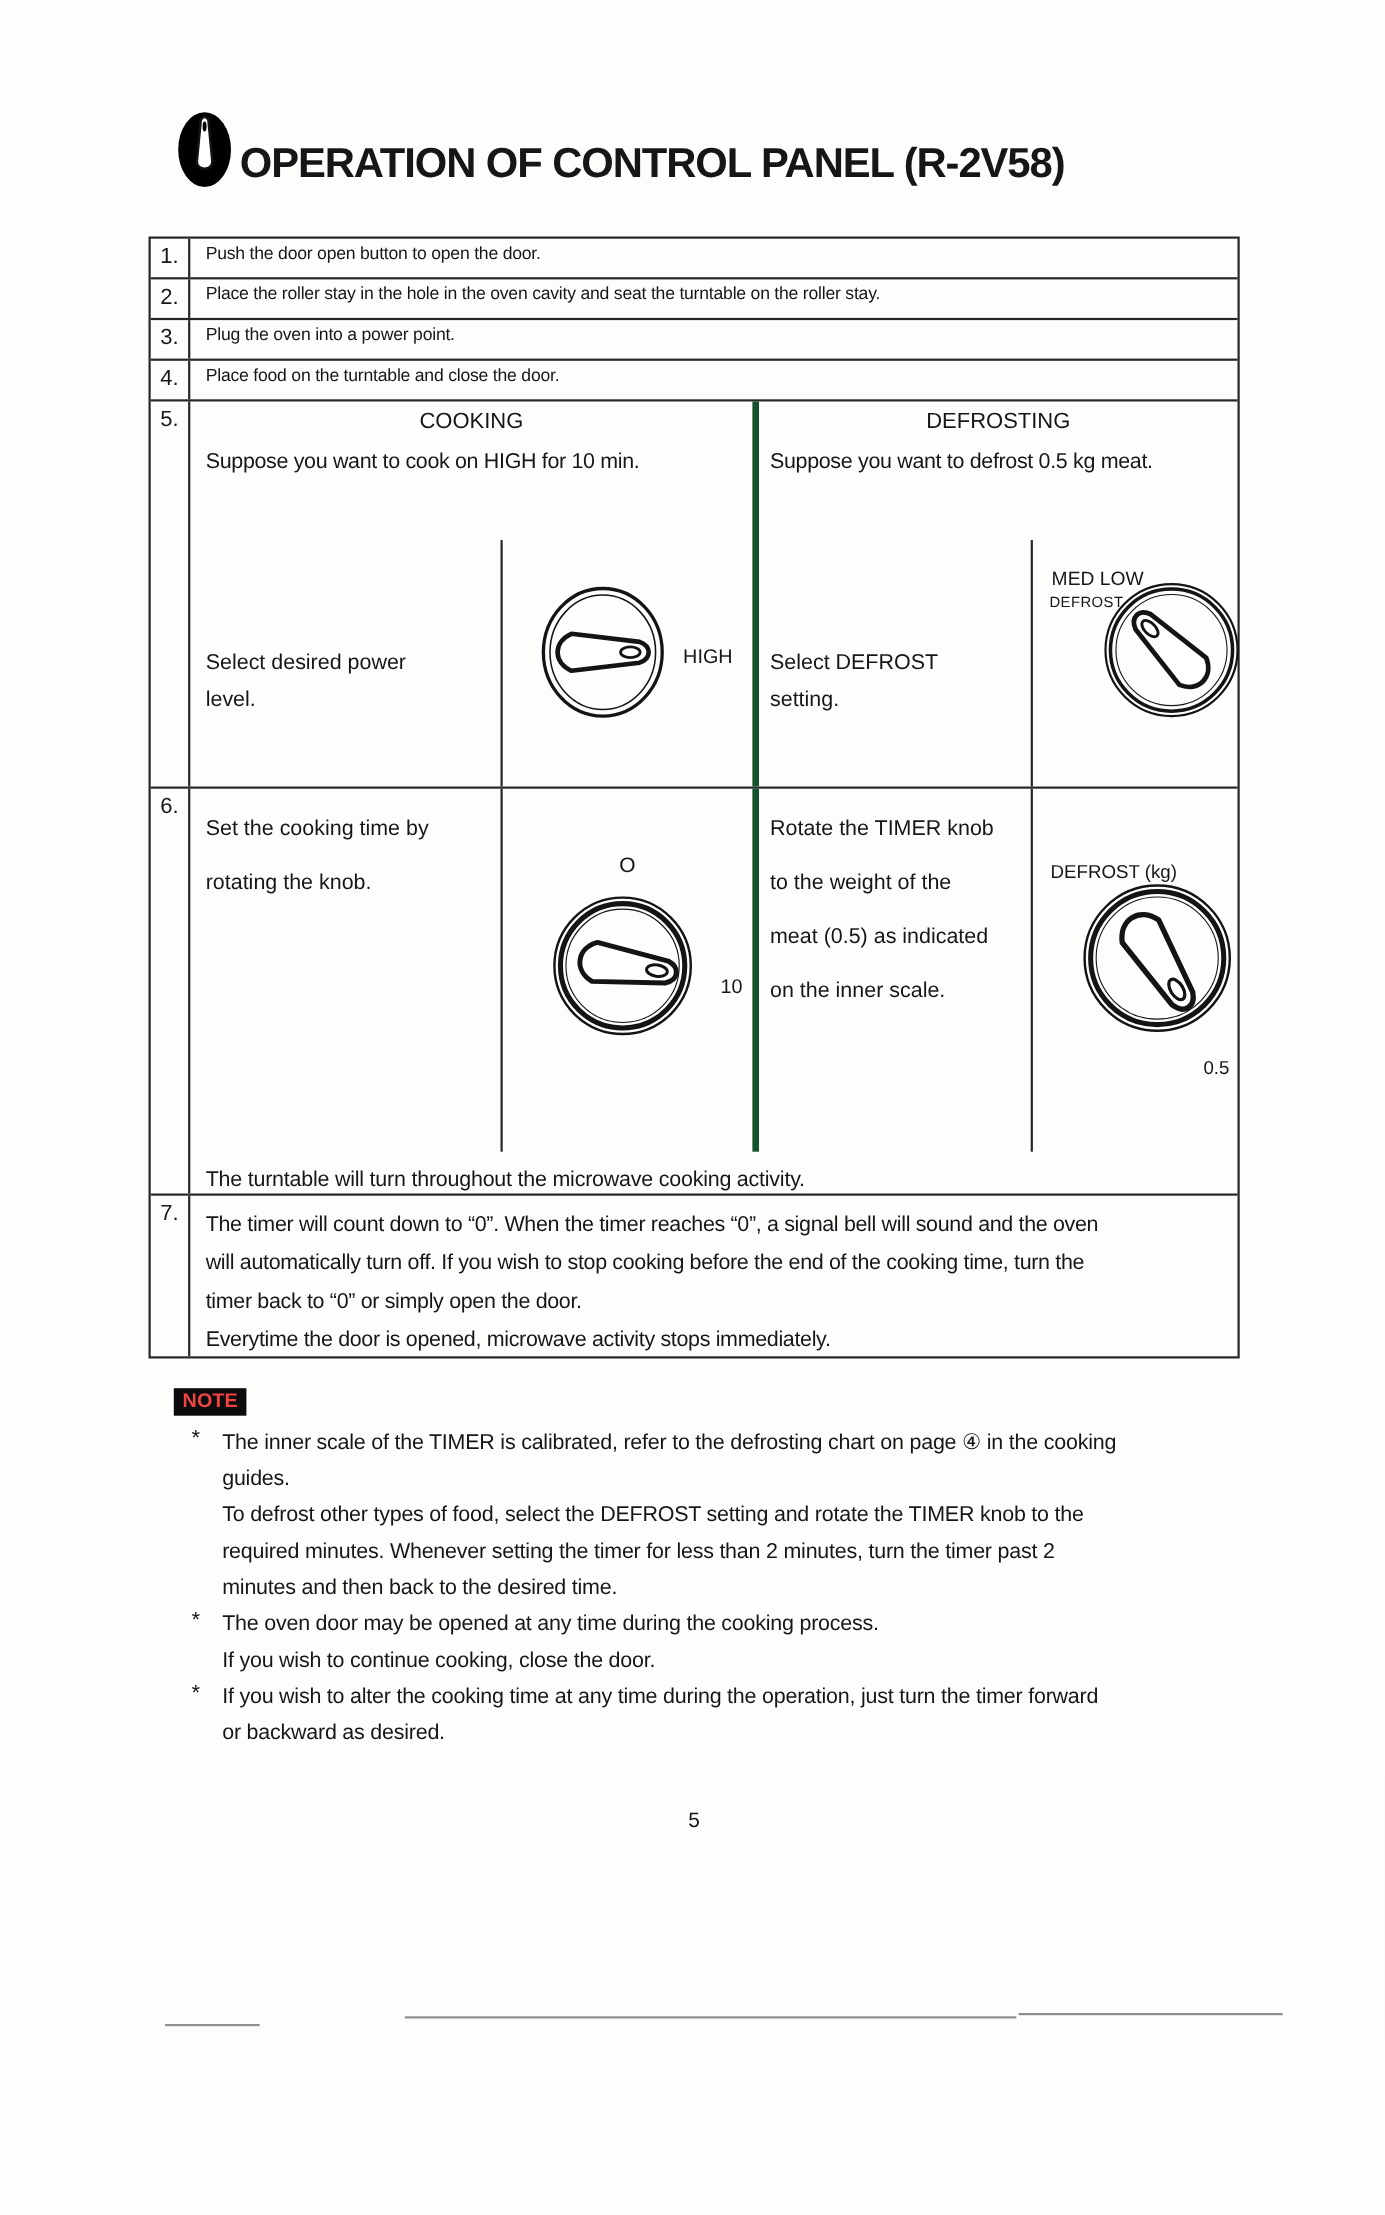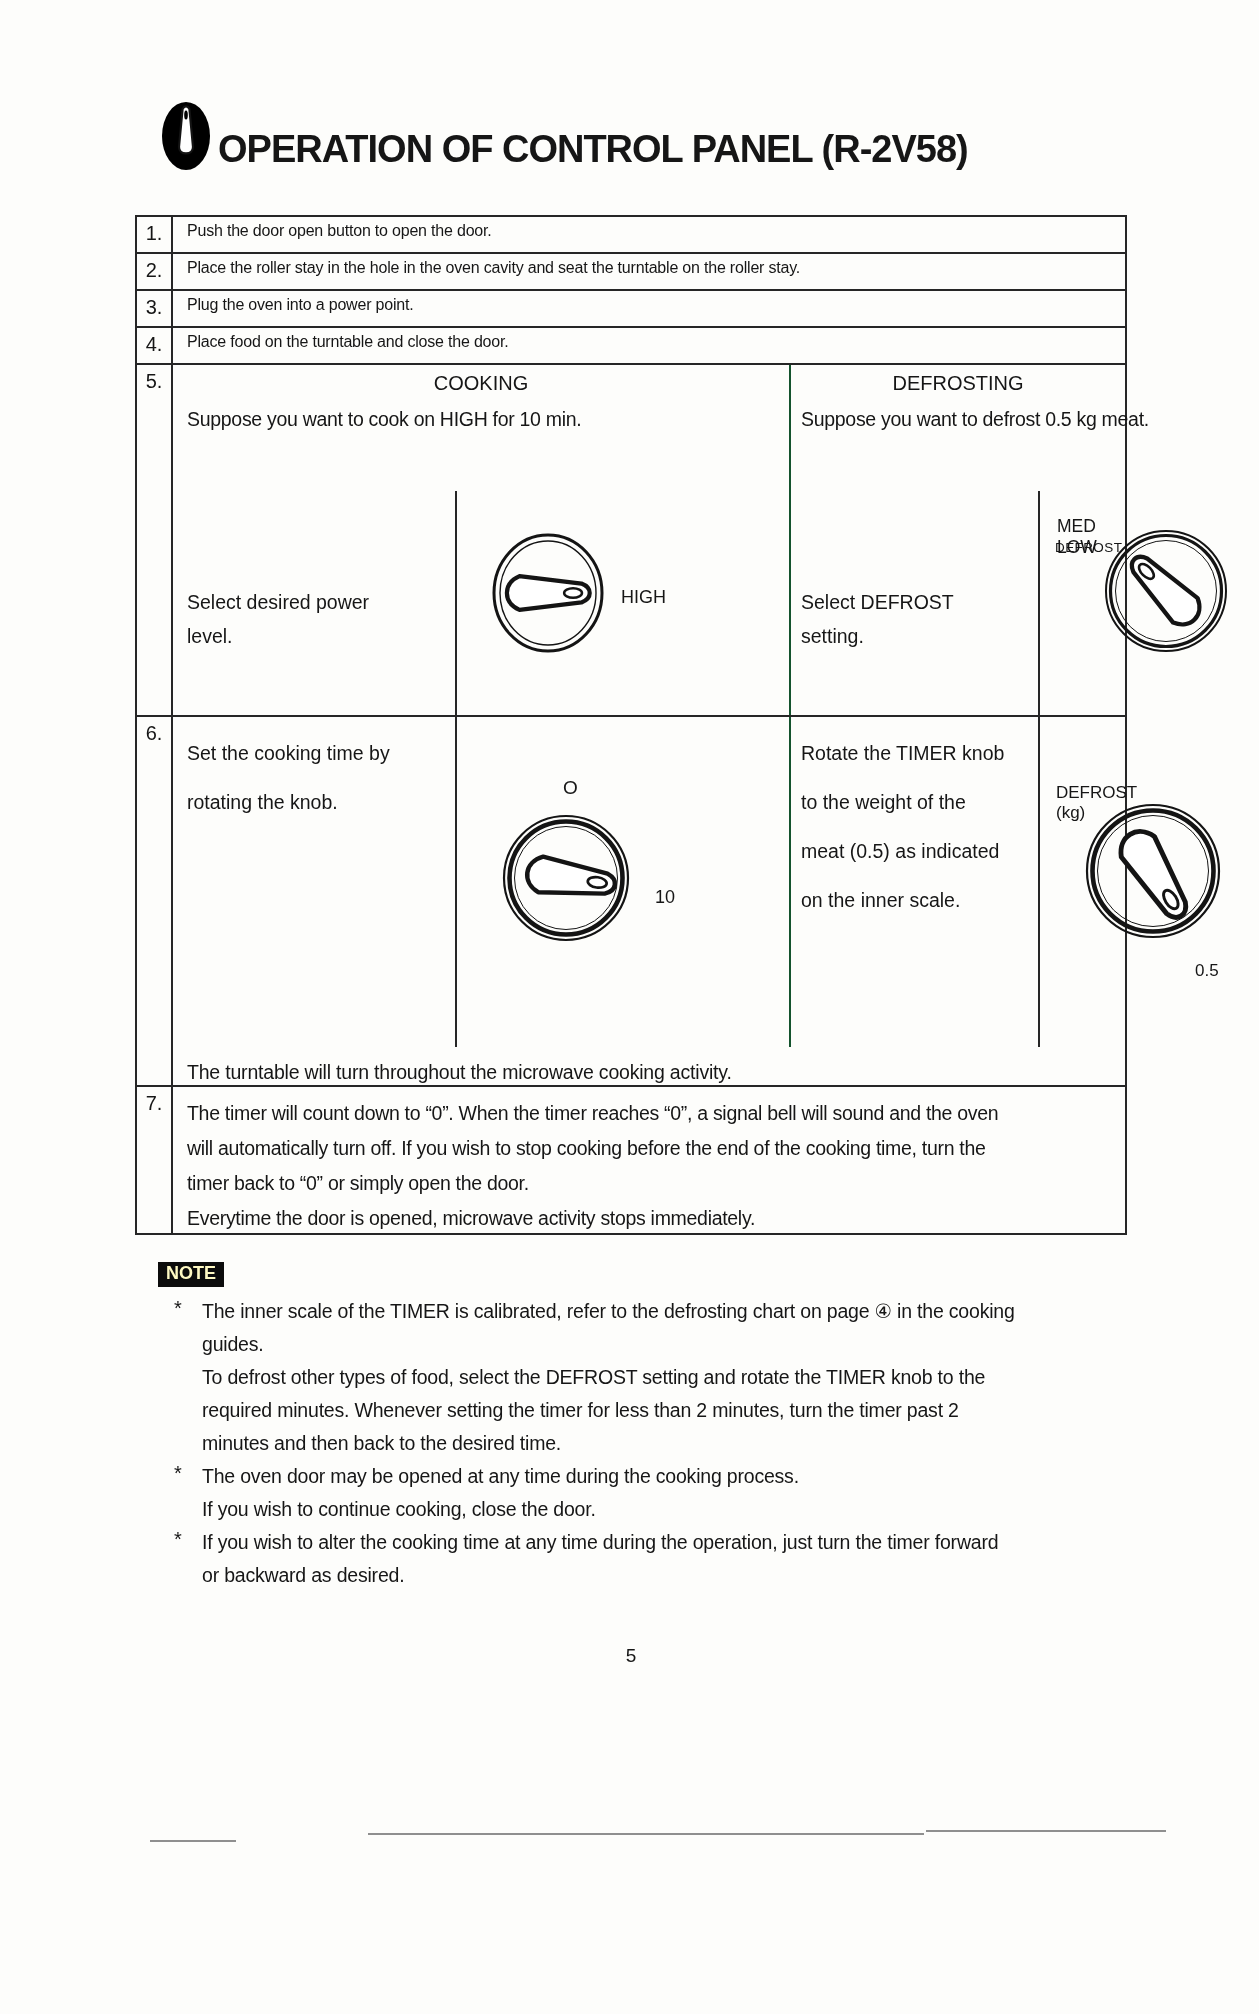--- a/index.html
+++ b/index.html
@@ -18,22 +18,22 @@
                  border: 2px solid #262626; }
   .trow { display: flex; }
   .trow + .trow { border-top: 2px solid #262626; }
   .r1 { height: 35px; } .r2, .r3, .r4 { height: 37px; }
   .r5 { height: 352px; } .r6 { height: 370px; } .r7 { height: 148px; }
   .num { flex: none; width: 36px; border-right: 2px solid #262626;
          text-align: center; font-size: 20px; padding-top: 5px; }
   .cell { flex: 1; position: relative; }
   .cell-pad { padding: 5px 0 0 14px; font-size: 16px; letter-spacing: -0.2px; white-space: nowrap; }
   .half { position: relative; }
-  .hl { width: 616px; flex: none; }
-  .hr { flex: 1; border-left: 2px solid #14532d; }
+  .hl { width: 511px; flex: none; }
+  .hr { flex: 1; border-left: 6px solid #14532d; }
   .r5cell, .r6top { display: flex; }
   .r6top { height: 330px; }
   .col-header { padding-top: 7px; text-align: center; font-size: 20px; }
   .intro { position: absolute; top: 43px; left: 14px; font-size: 19.5px; letter-spacing: -0.3px; white-space: nowrap; }
   .hr .intro { left: 10px; }
   .vdiv { position: absolute; top: 126px; bottom: 0; width: 0; border-left: 2px solid #262626; }
   .vdiv-l { left: 282px; } .vdiv-r { left: 247px; }
   .r6top .vdiv { top: 0; }
   .seltext { position: absolute; left: 14px; top: 220px; font-size: 19.5px;
              line-height: 34px; white-space: pre-line; }
@@ -55,21 +55,21 @@
   .timer-ten { position: absolute; left: 482px; top: 170px; font-size: 18px; }
   .defrostkg-label { position: absolute; left: 265px; top: 66px; font-size: 17px; }
   .knob-defrostkg { left: 288px; top: 80px; }
   .defrostkg-value { position: absolute; left: 404px; top: 244px; font-size: 17px; }
   .r6cell { display: flex; flex-direction: column; }
   .r6footer { padding: 14px 0 0 14px; font-size: 19.5px; letter-spacing: -0.2px; }
   .r7text { padding: 9px 14px 0; font-size: 19.5px; line-height: 35px;
             white-space: pre-line; letter-spacing: -0.3px; }
   
   .note { position: absolute; left: 158px; top: 1262px; width: 1014px; }
-  .note-badge { display: inline-block; background: #0c0c0c; color: #fef9c3;
+  .note-badge { display: inline-block; background: #0c0c0c; color: #ef4444;
                 font-size: 18px; font-weight: 700; padding: 1px 8px 3px; }
   .note-body { margin: 8px 0 0 16px; }
   .note-item { display: flex; }
   .star { flex: none; width: 28px; font-size: 20px; padding-top: 2px; }
   .note-text { white-space: pre-line; font-size: 19.5px; line-height: 33px; letter-spacing: -0.2px; }
   
   .page-num { position: absolute; left: 135px; top: 1645px; width: 992px;
               text-align: center; font-size: 19px; }
   .scanline { position: absolute; background: #8f8f8f; height: 2px; }
   .scan1 { left: 150px; top: 1840px; width: 86px; }

